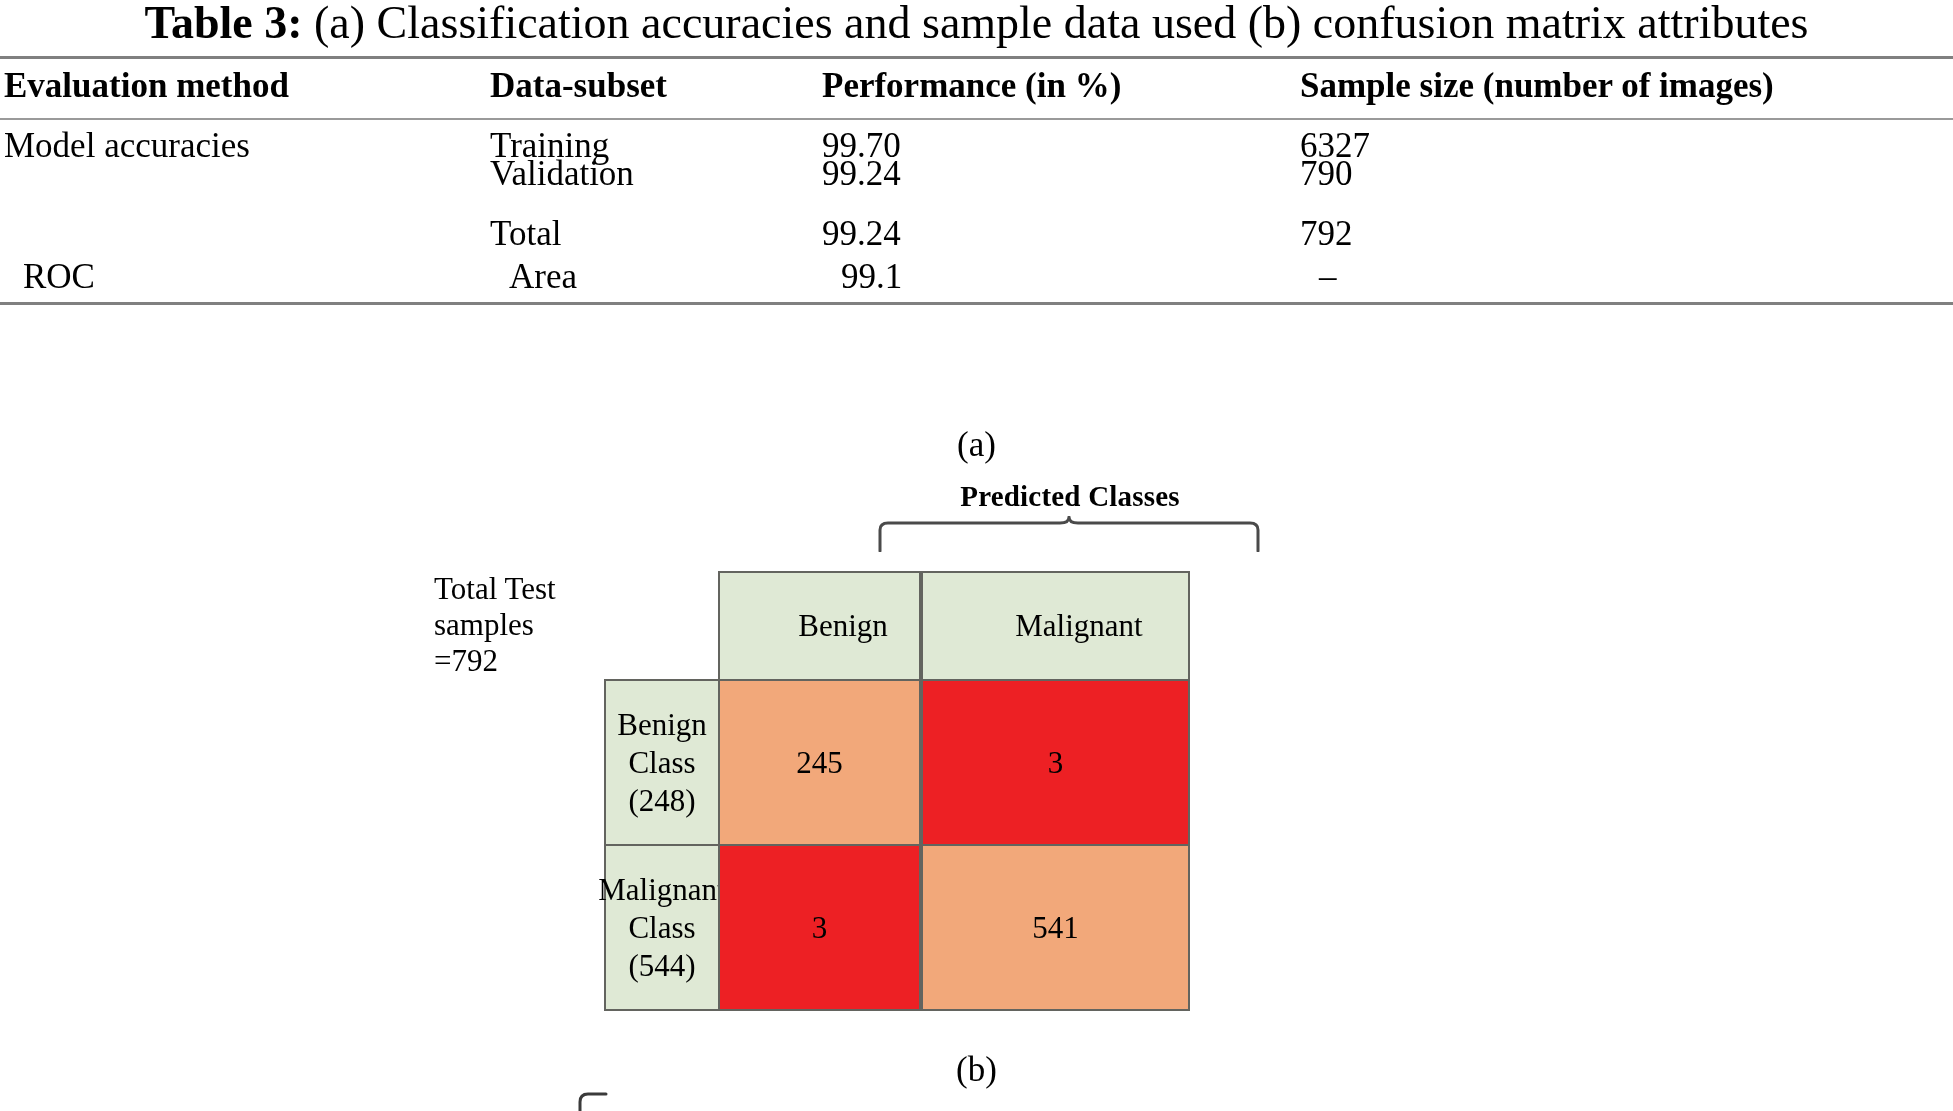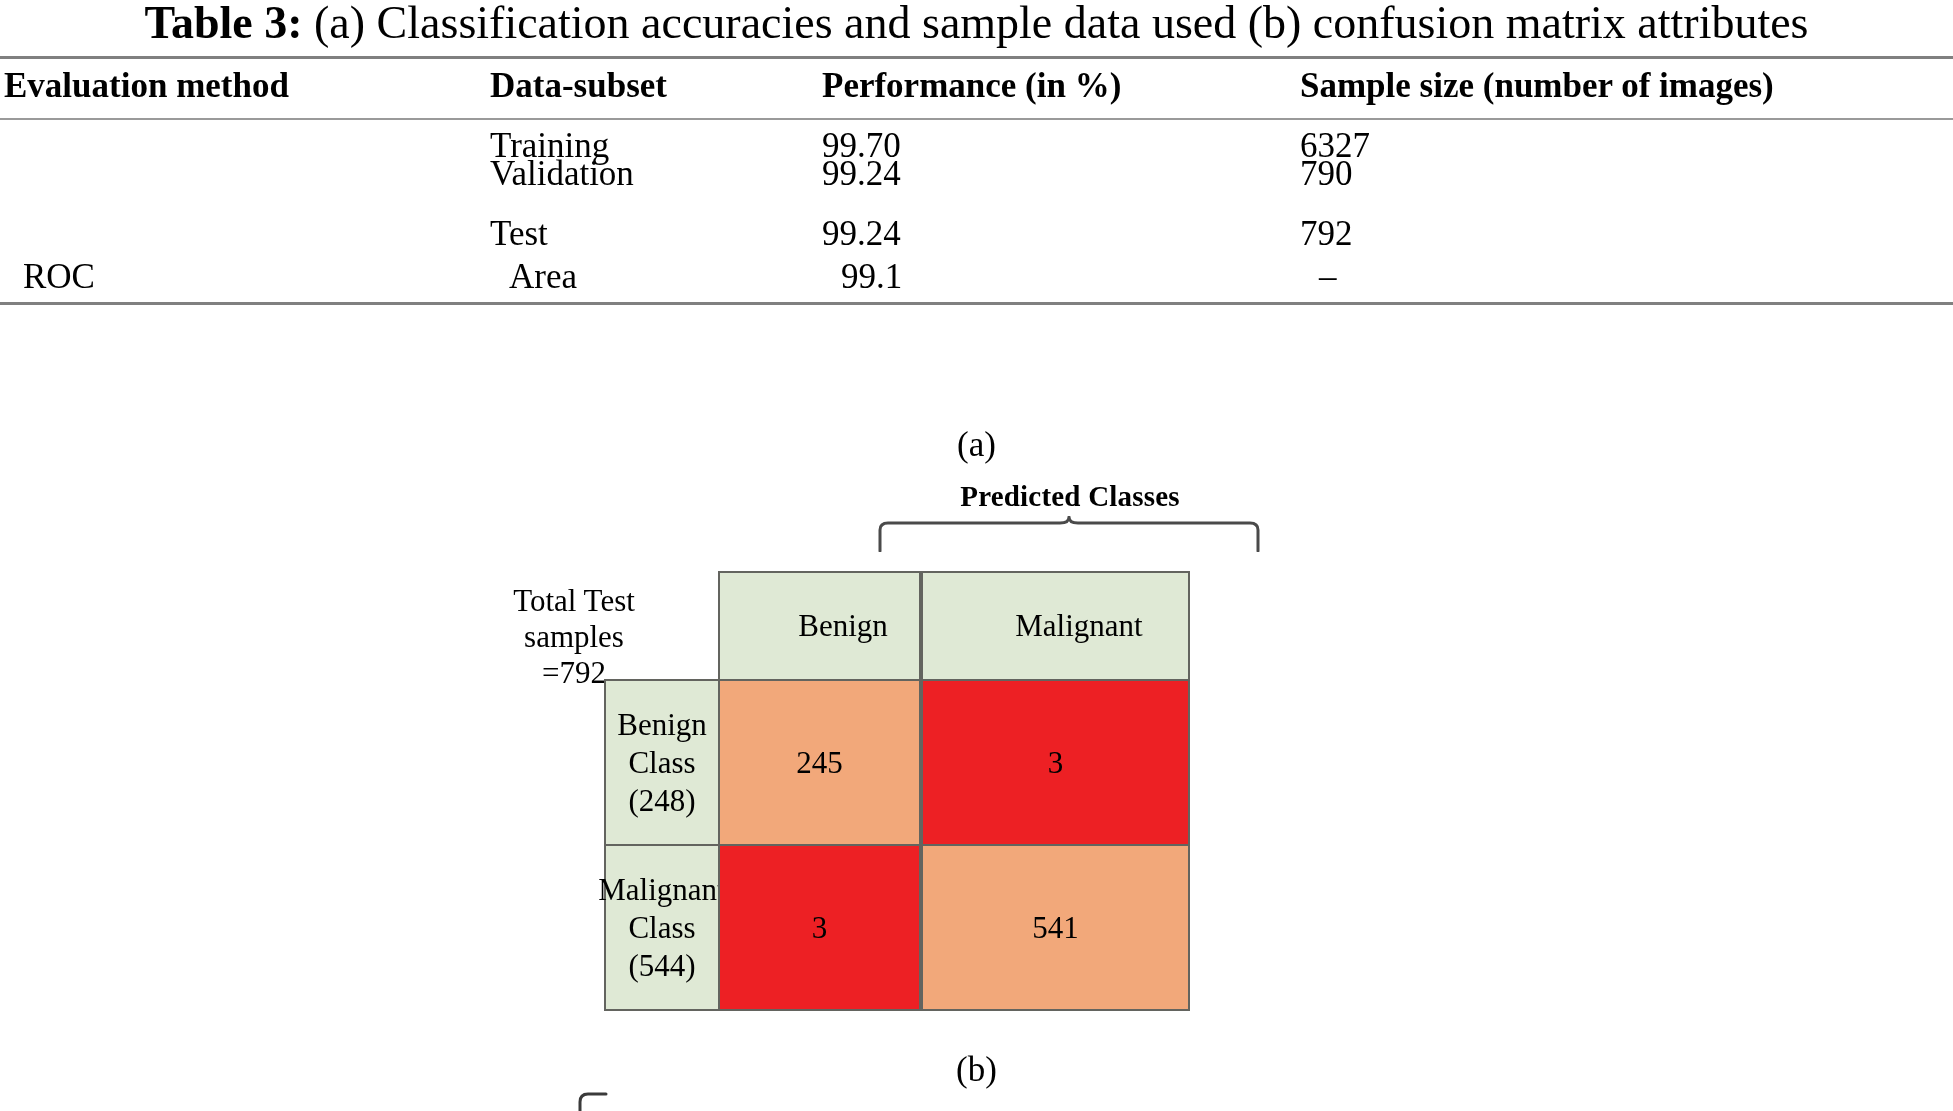--- a/index.html
+++ b/index.html
@@ -133,23 +133,22 @@
   .mr-mal { top: 273px; height: 167px; }
 
   .fill-green  { background: #dfe9d5; }
   .fill-orange { background: #f2a87a; }
   .fill-red    { background: #ed2024; }
   .bd { border: 2px solid #63645f; }
 
   
   #corner-label {
     position: absolute;
-    left: -170px; top: 12px;
+    left: -170px; top: 0;
     width: 280px;
-    text-align: center;
     font-size: 31px;
     line-height: 36px;
     white-space: nowrap;
     font-family: Liberation Serif, serif;
   }
 </style>
 </head>
 <body>
 
 <div id="caption">
@@ -161,33 +160,34 @@
 <div class="rule" id="rule-bottom"></div>
 
 <div id="table-head">
   <div class="cell c0">Evaluation method</div>
   <div class="cell c1">Data-subset</div>
   <div class="cell c2">Performance (in %)</div>
   <div class="cell c3">Sample size (number of images)</div>
 </div>
 
 <div class="table-row" id="row-0">
+  <div class="cell c0">Model accuracies</div>
   <div class="cell c1">Training</div>
   <div class="cell c2">99.70</div>
   <div class="cell c3">6327</div>
 </div>
 <div class="table-row" id="row-1">
   <div class="cell c0"></div>
   <div class="cell c1">Validation</div>
   <div class="cell c2">99.24</div>
   <div class="cell c3">790</div>
 </div>
 <div class="table-row" id="row-2">
   <div class="cell c0"></div>
-  <div class="cell c1">Test</div>
+  <div class="cell c1">Total</div>
   <div class="cell c2">99.24</div>
   <div class="cell c3">792</div>
 </div>
 <div class="table-row" id="row-3">
   <div class="cell c0">ROC</div>
   <div class="cell c1">Area</div>
   <div class="cell c2">99.1</div>
   <div class="cell c3">–</div>
 </div>
 

